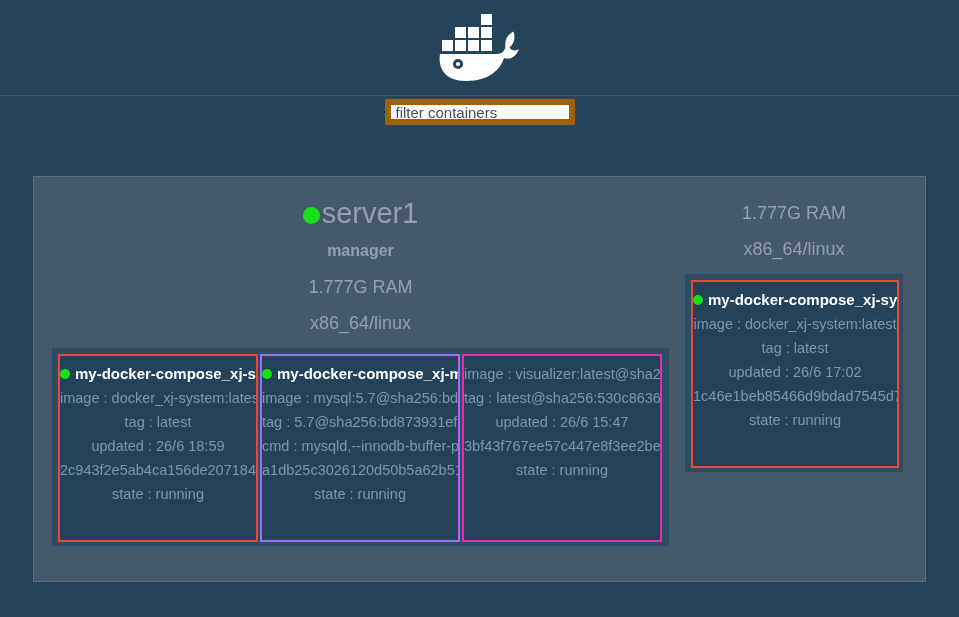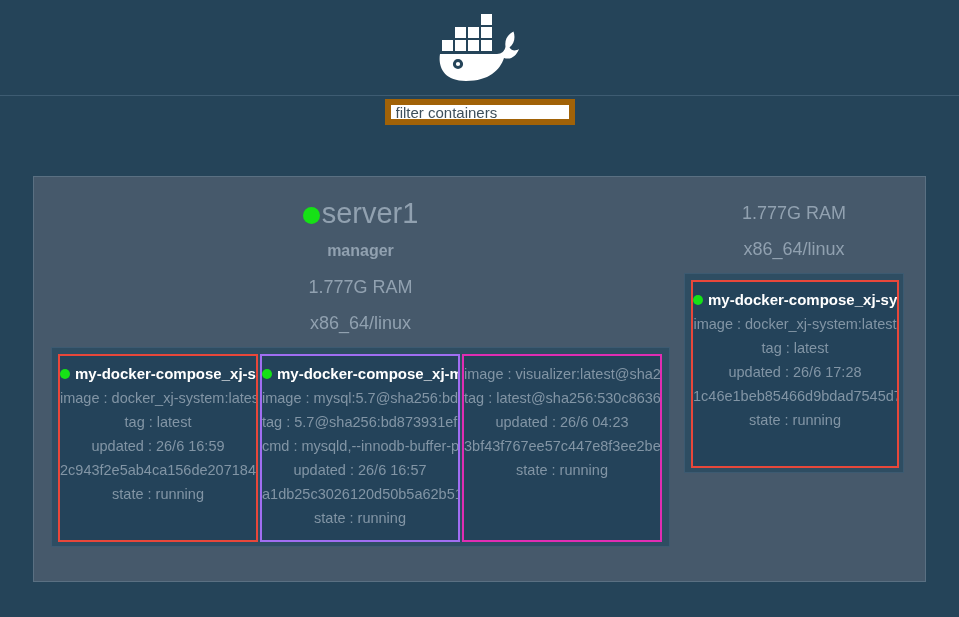--- a/index.html
+++ b/index.html
@@ -109,58 +109,57 @@
       <div class="node-role">manager</div>
       <div class="node-ram">1.777G RAM</div>
       <div class="node-platform">x86_64/linux</div>
     </div>
     <div class="containers-box">
 
       <article class="card" style="border-color:#e8473a">
         <div class="card-title"><span class="dot small"></span><span>my-docker-compose_xj-system</span></div>
         <div class="card-line">image : docker_xj-system:latest</div>
         <div class="card-line">tag : latest</div>
-        <div class="card-line">updated : 26/6 16:59</div>
+        <div class="card-line">updated : 26/6 18:59</div>
         <div class="card-line">2c943f2e5ab4ca156de207184ea5a8</div>
         <div class="card-line">state : running</div>
       </article>
 
       <article class="card" style="border-color:#a06ef2">
         <div class="card-title"><span class="dot small"></span><span>my-docker-compose_xj-mysql</span></div>
         <div class="card-line">image : mysql:5.7@sha256:bd8739</div>
         <div class="card-line">tag : 5.7@sha256:bd873931ef20f30</div>
         <div class="card-line">cmd : mysqld,--innodb-buffer-pool</div>
-        <div class="card-line">updated : 26/6 16:57</div>
         <div class="card-line">a1db25c3026120d50b5a62b51def5</div>
         <div class="card-line">state : running</div>
       </article>
 
       <article class="card" style="border-color:#e02db3">
         <div class="card-line">image : visualizer:latest@sha256:53</div>
         <div class="card-line">tag : latest@sha256:530c863672e7</div>
-        <div class="card-line">updated : 26/6 04:23</div>
+        <div class="card-line">updated : 26/6 15:47</div>
         <div class="card-line">3bf43f767ee57c447e8f3ee2be96aa</div>
         <div class="card-line">state : running</div>
       </article>
 
     </div>
   </section>
 
   <section class="node node-2">
     <div class="node-header">
       <div class="node-ram">1.777G RAM</div>
       <div class="node-platform">x86_64/linux</div>
     </div>
     <div class="containers-box">
 
       <article class="card" style="border-color:#e8473a">
         <div class="card-title"><span class="dot small"></span><span>my-docker-compose_xj-system</span></div>
         <div class="card-line">image : docker_xj-system:latest</div>
         <div class="card-line">tag : latest</div>
-        <div class="card-line">updated : 26/6 17:28</div>
+        <div class="card-line">updated : 26/6 17:02</div>
         <div class="card-line">1c46e1beb85466d9bdad7545d72d</div>
         <div class="card-line">state : running</div>
       </article>
 
     </div>
   </section>
 
 </main>
 
 </body></html>

